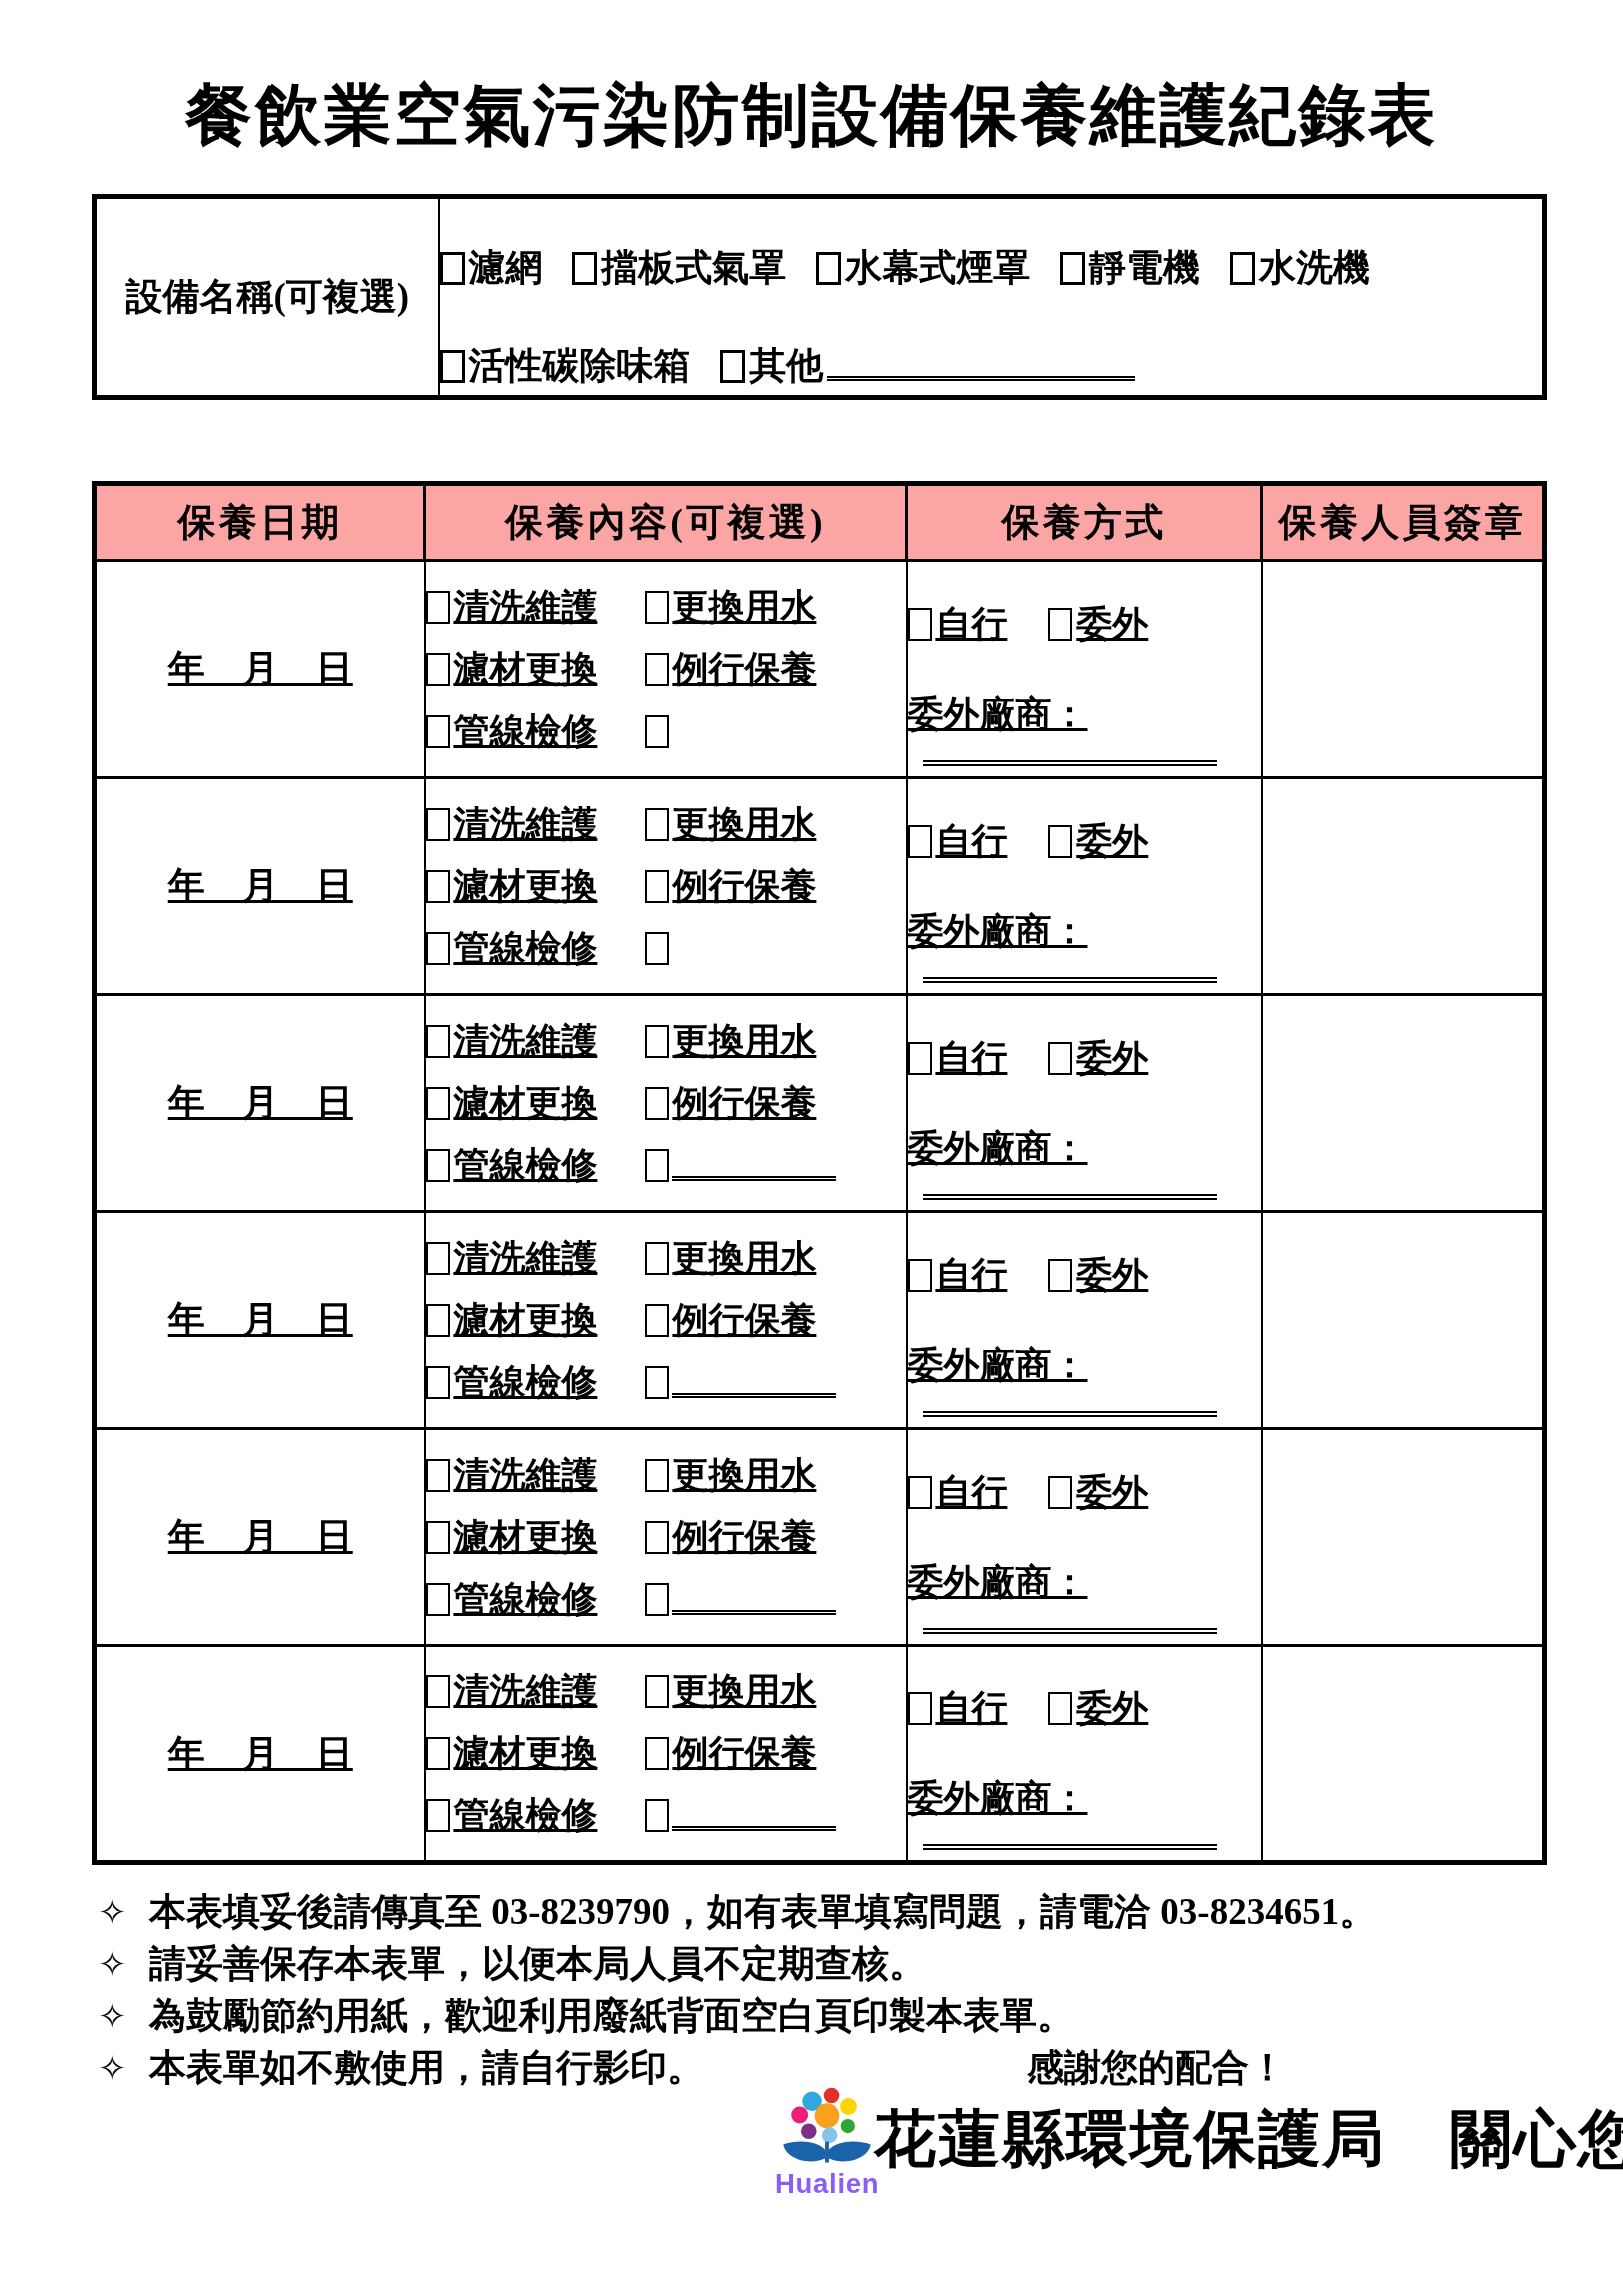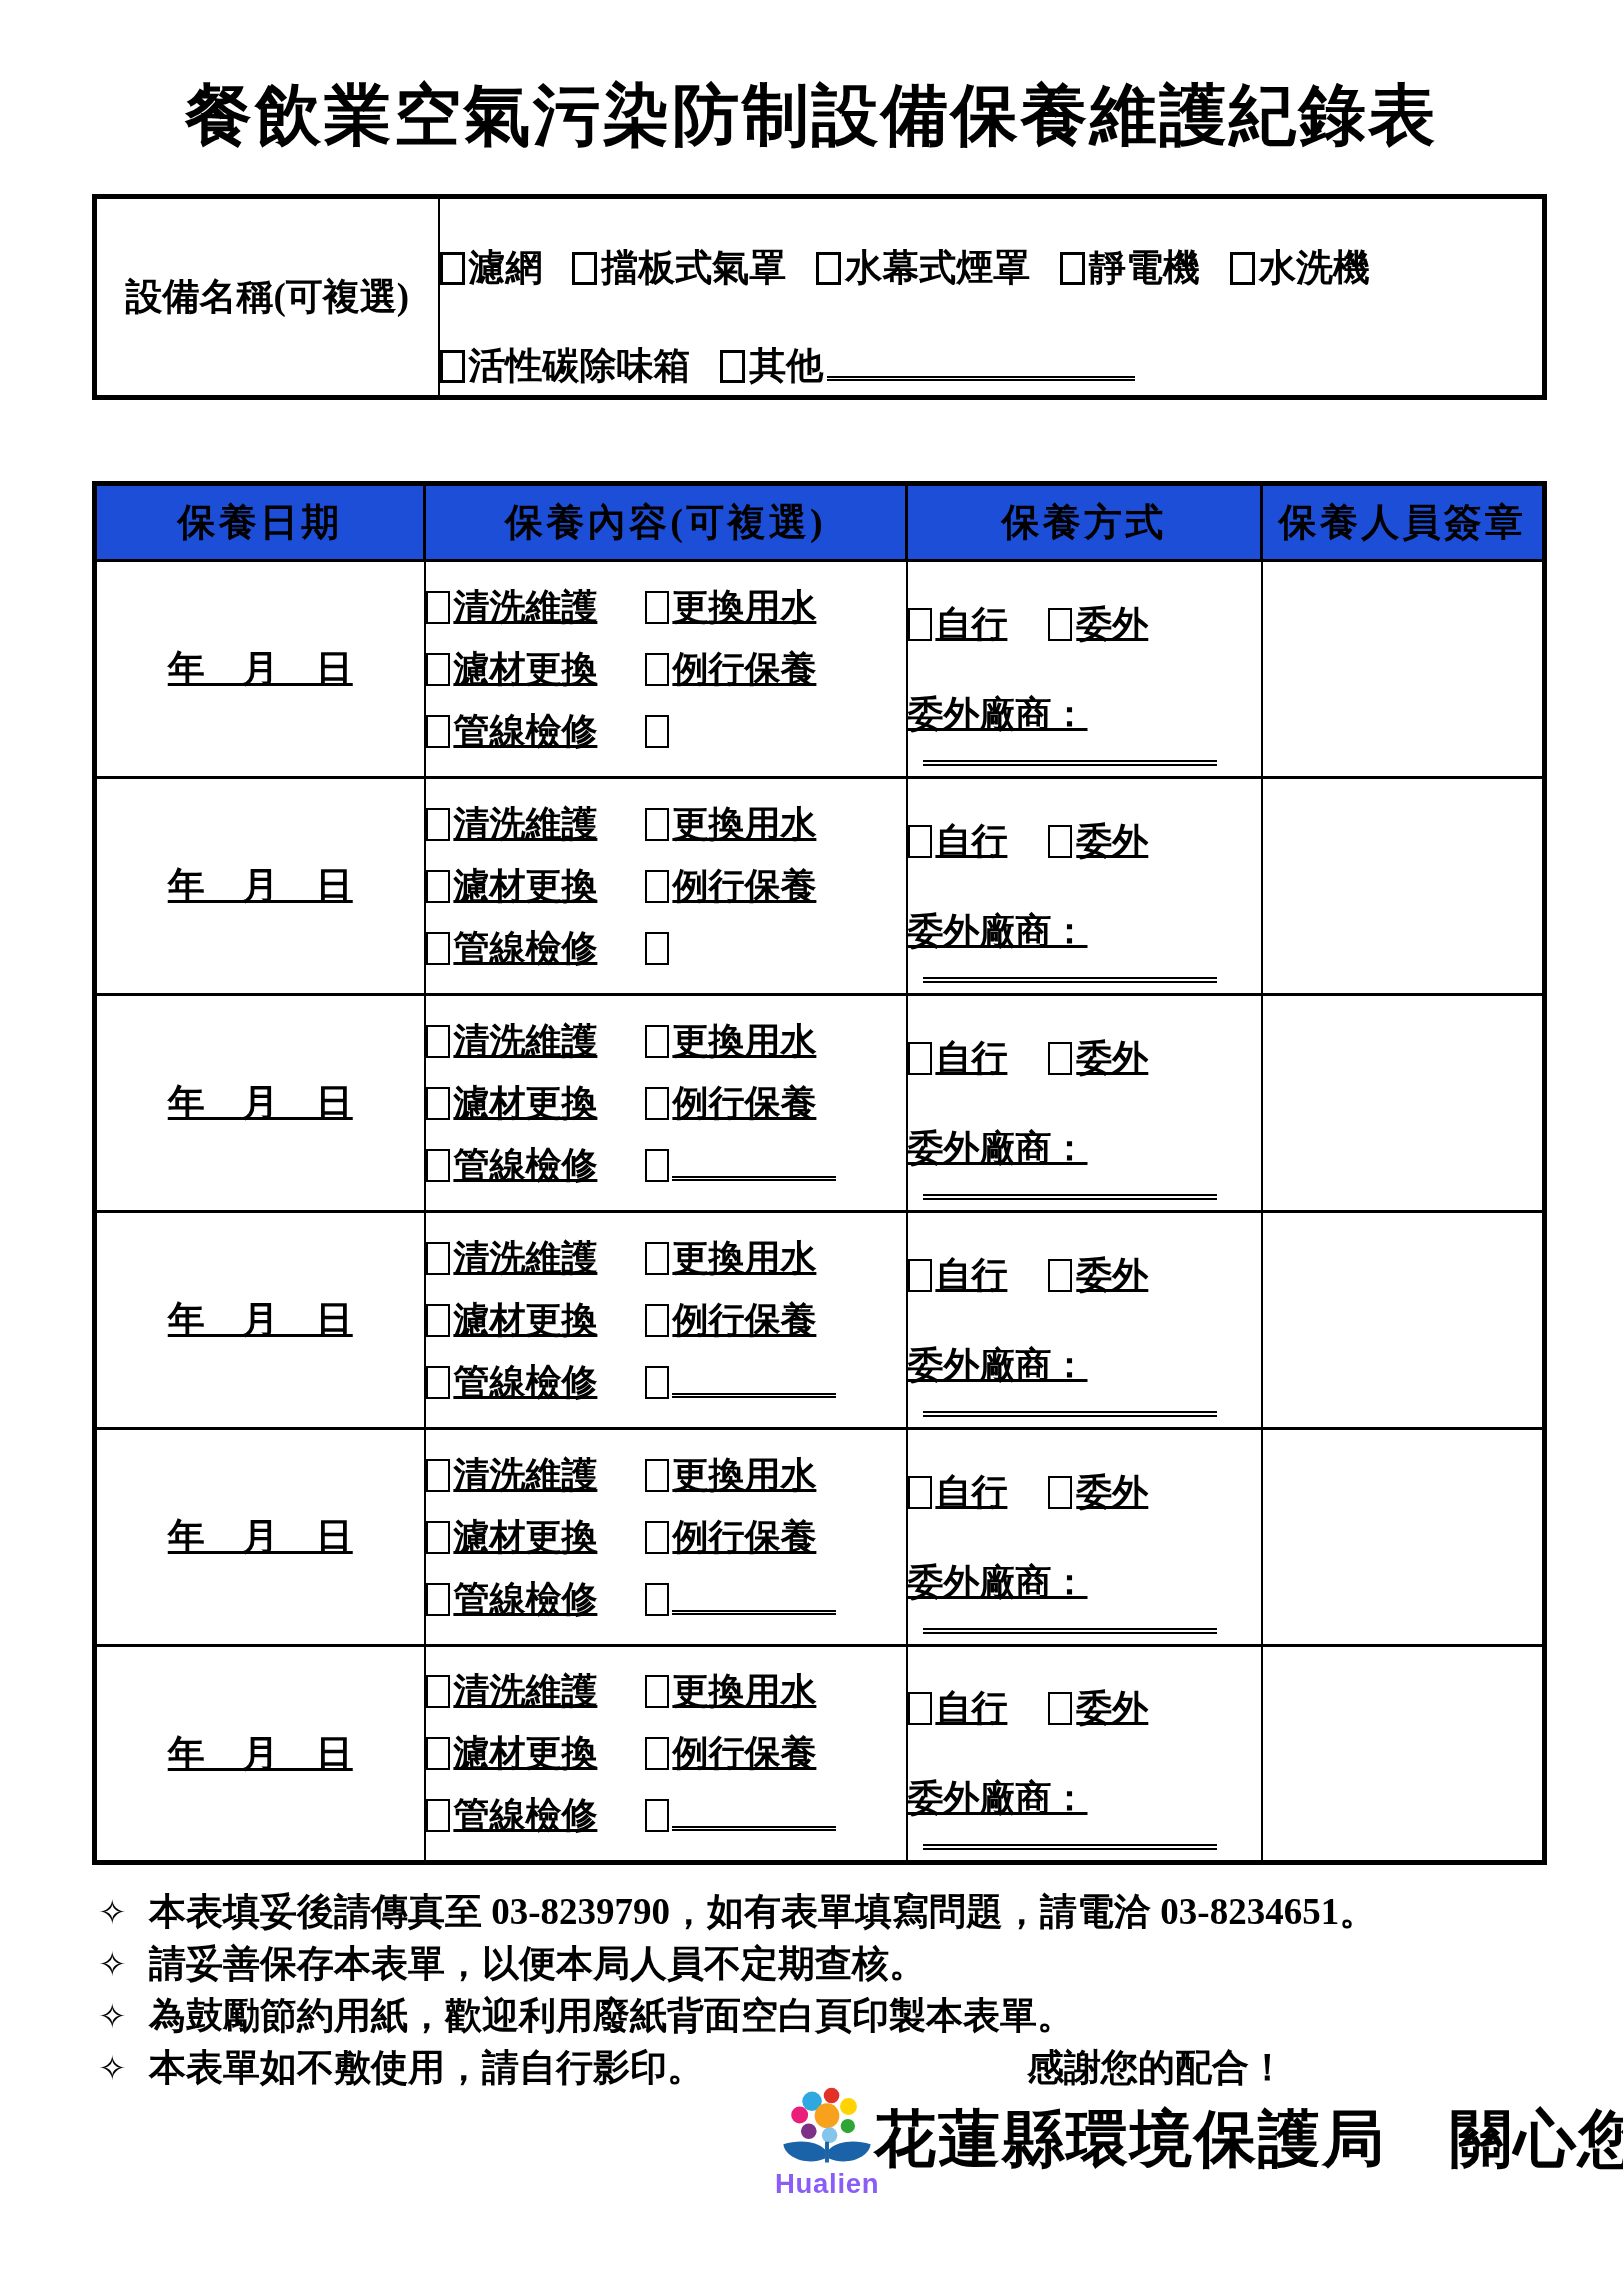--- a/index.html
+++ b/index.html
@@ -40,21 +40,21 @@
     display:inline-block; width:308px; height:30px;
     border-bottom:5.9px double #000;
   }
 
   
   .main-table {
     position:absolute; left:92px; top:481px; width:1450px;
     border-collapse:collapse; table-layout:fixed; border:5.9px solid #000;
   }
   .main-table th {
-    border:3.3px solid #000; background:#1d4ed8;
+    border:3.3px solid #000; background:#fca5a5;
     font-size:38px; font-weight:bold; letter-spacing:3.3px; height:77px;
   }
   .main-table td {
     border-left:2px solid #000; border-right:2px solid #000;
     border-top:3.9px solid #000; border-bottom:3.9px solid #000;
     vertical-align:middle; padding:0; position:relative;text-decoration:underline;
   }
   .m-row { height:217px; }
   .c-date { text-align:center; font-size:37px; font-weight:bold; }
   .c-content { vertical-align:top; padding:13px 0 0 19.6px; }

